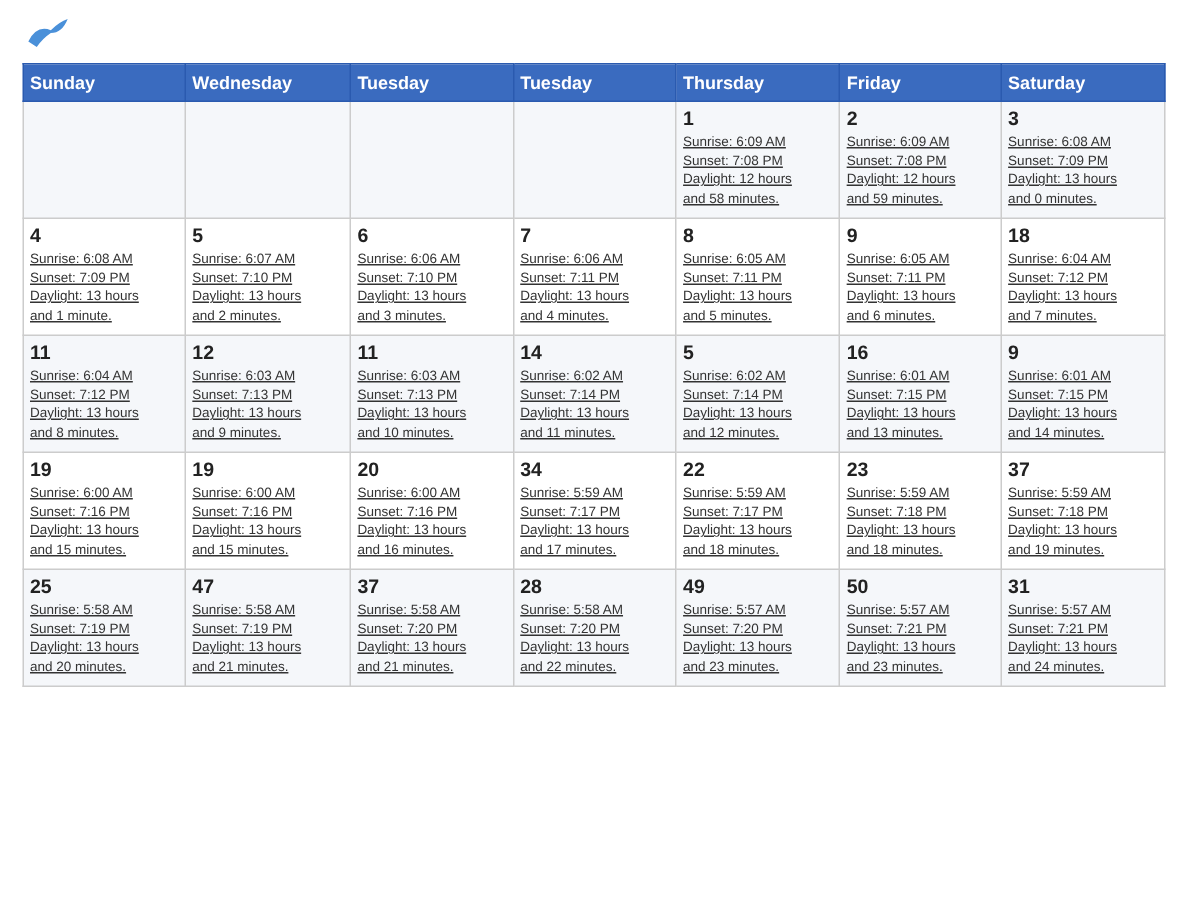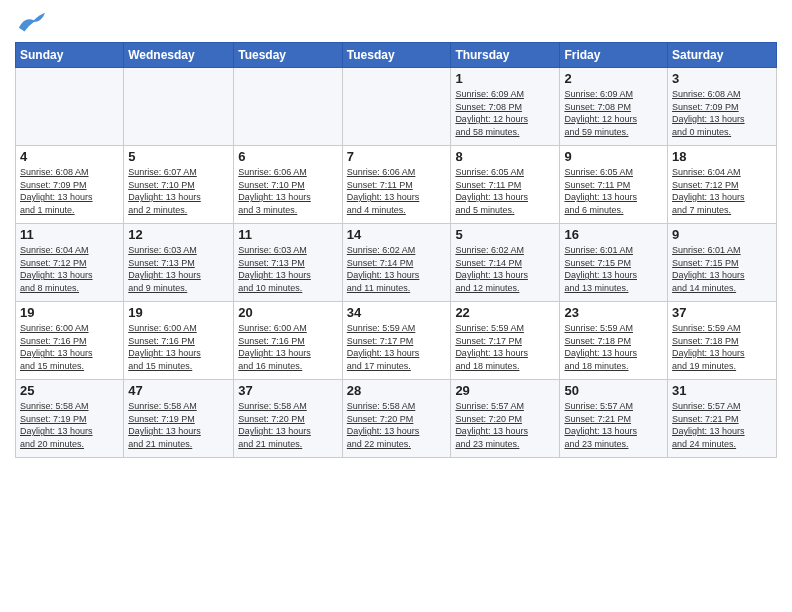--- a/index.html
+++ b/index.html
@@ -242,21 +242,21 @@
           </td>
           <td>
             <span class="day-num">37</span>
             <div class="day-detail">Sunrise: 5:58 AM<br>Sunset: 7:20 PM<br>Daylight: 13 hours<br>and 21 minutes.</div>
           </td>
           <td>
             <span class="day-num">28</span>
             <div class="day-detail">Sunrise: 5:58 AM<br>Sunset: 7:20 PM<br>Daylight: 13 hours<br>and 22 minutes.</div>
           </td>
           <td>
-            <span class="day-num">29</span>
+            <span class="day-num">49</span>
             <div class="day-detail">Sunrise: 5:57 AM<br>Sunset: 7:20 PM<br>Daylight: 13 hours<br>and 23 minutes.</div>
           </td>
           <td>
             <span class="day-num">50</span>
             <div class="day-detail">Sunrise: 5:57 AM<br>Sunset: 7:21 PM<br>Daylight: 13 hours<br>and 23 minutes.</div>
           </td>
           <td>
             <span class="day-num">31</span>
             <div class="day-detail">Sunrise: 5:57 AM<br>Sunset: 7:21 PM<br>Daylight: 13 hours<br>and 24 minutes.</div>
           </td>

